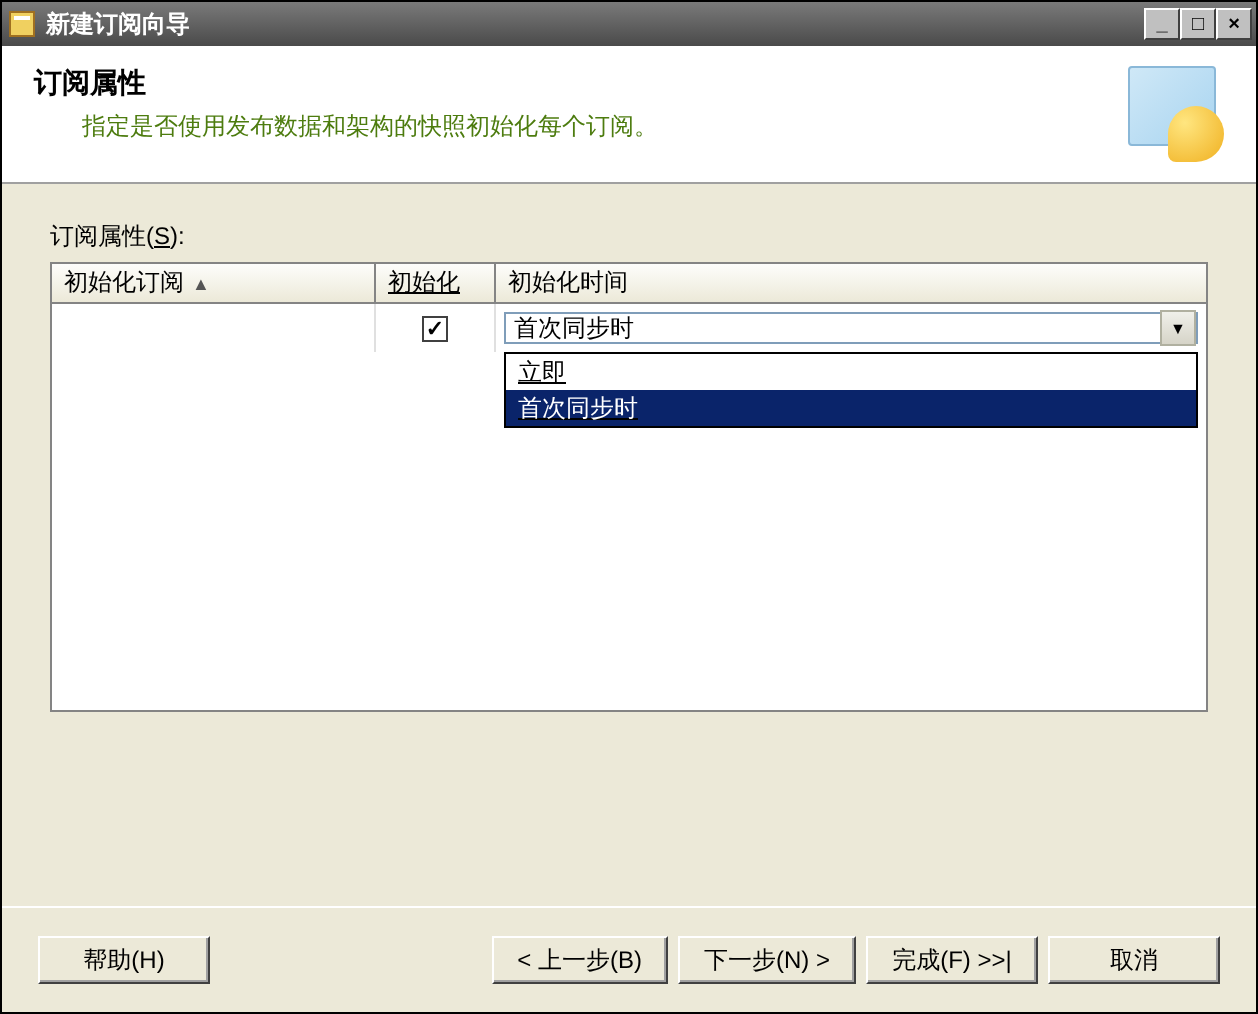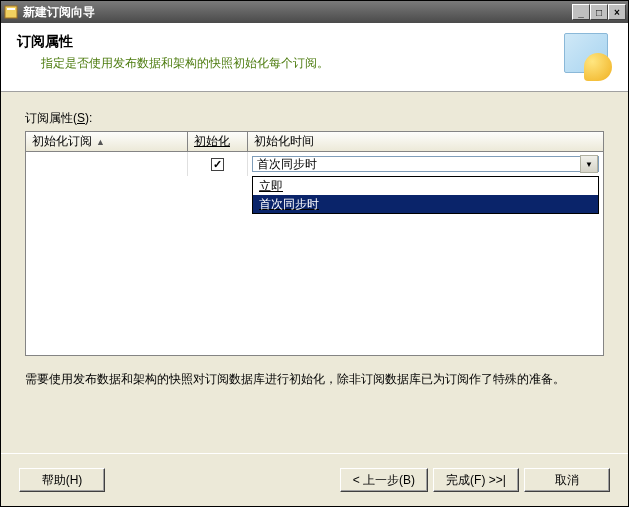--- a/index.html
+++ b/index.html
@@ -105,27 +105,27 @@
               <div class="dropdown-list">
                 <div class="dropdown-option">立即</div>
                 <div class="dropdown-option selected">首次同步时</div>
               </div>
             </div>
           </div>
         </div>
       </div>
     </div>
 
-    <div class="note-text">需要使用发布数据和架构的快照对订阅数据库进行初始化，除非订阅数据库已为订阅作了特殊的准备。</div>
   </div>
 
   <div class="separator"></div>
 
   <div class="button-area">
     <div class="btn btn-help">帮助(H)</div>
     <div class="btn-spacer"></div>
     <div class="btn-group">
       <div class="btn">&lt; 上一步(B)</div>
+      <div class="btn">下一步(N) &gt;</div>
       <div class="btn">完成(F) &gt;&gt;|</div>
       <div class="btn">取消</div>
     </div>
   </div>
 </div>
 
 </body></html>

